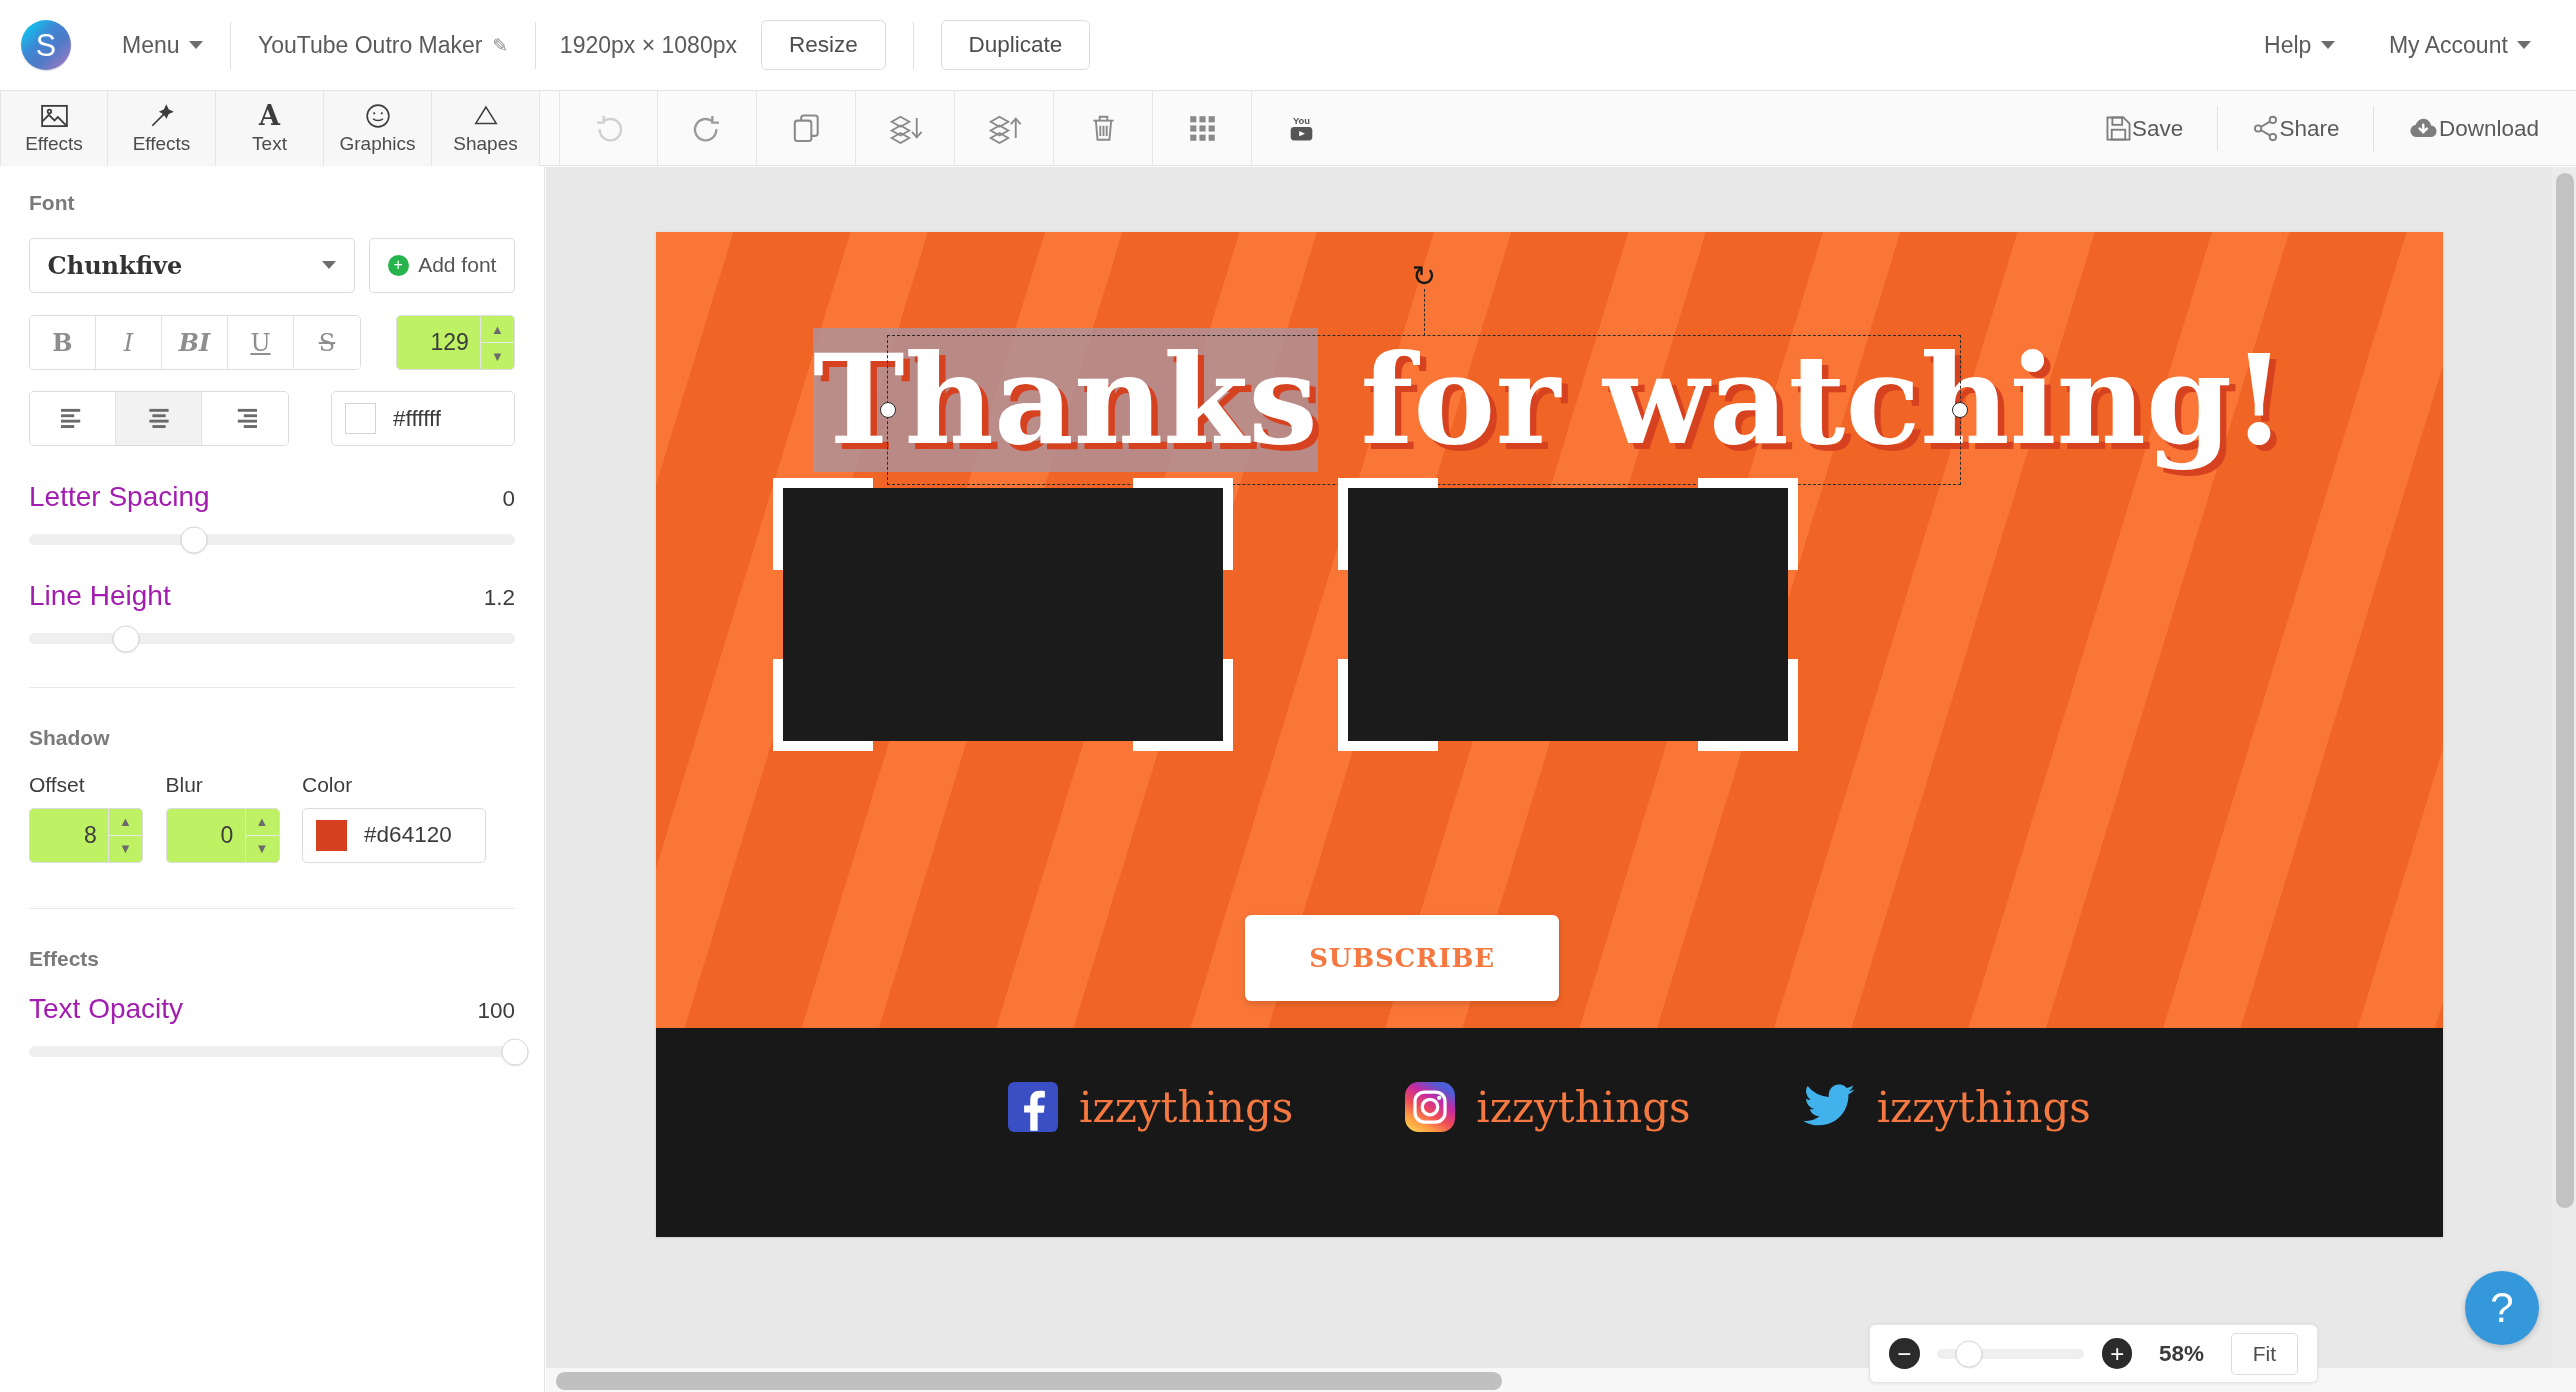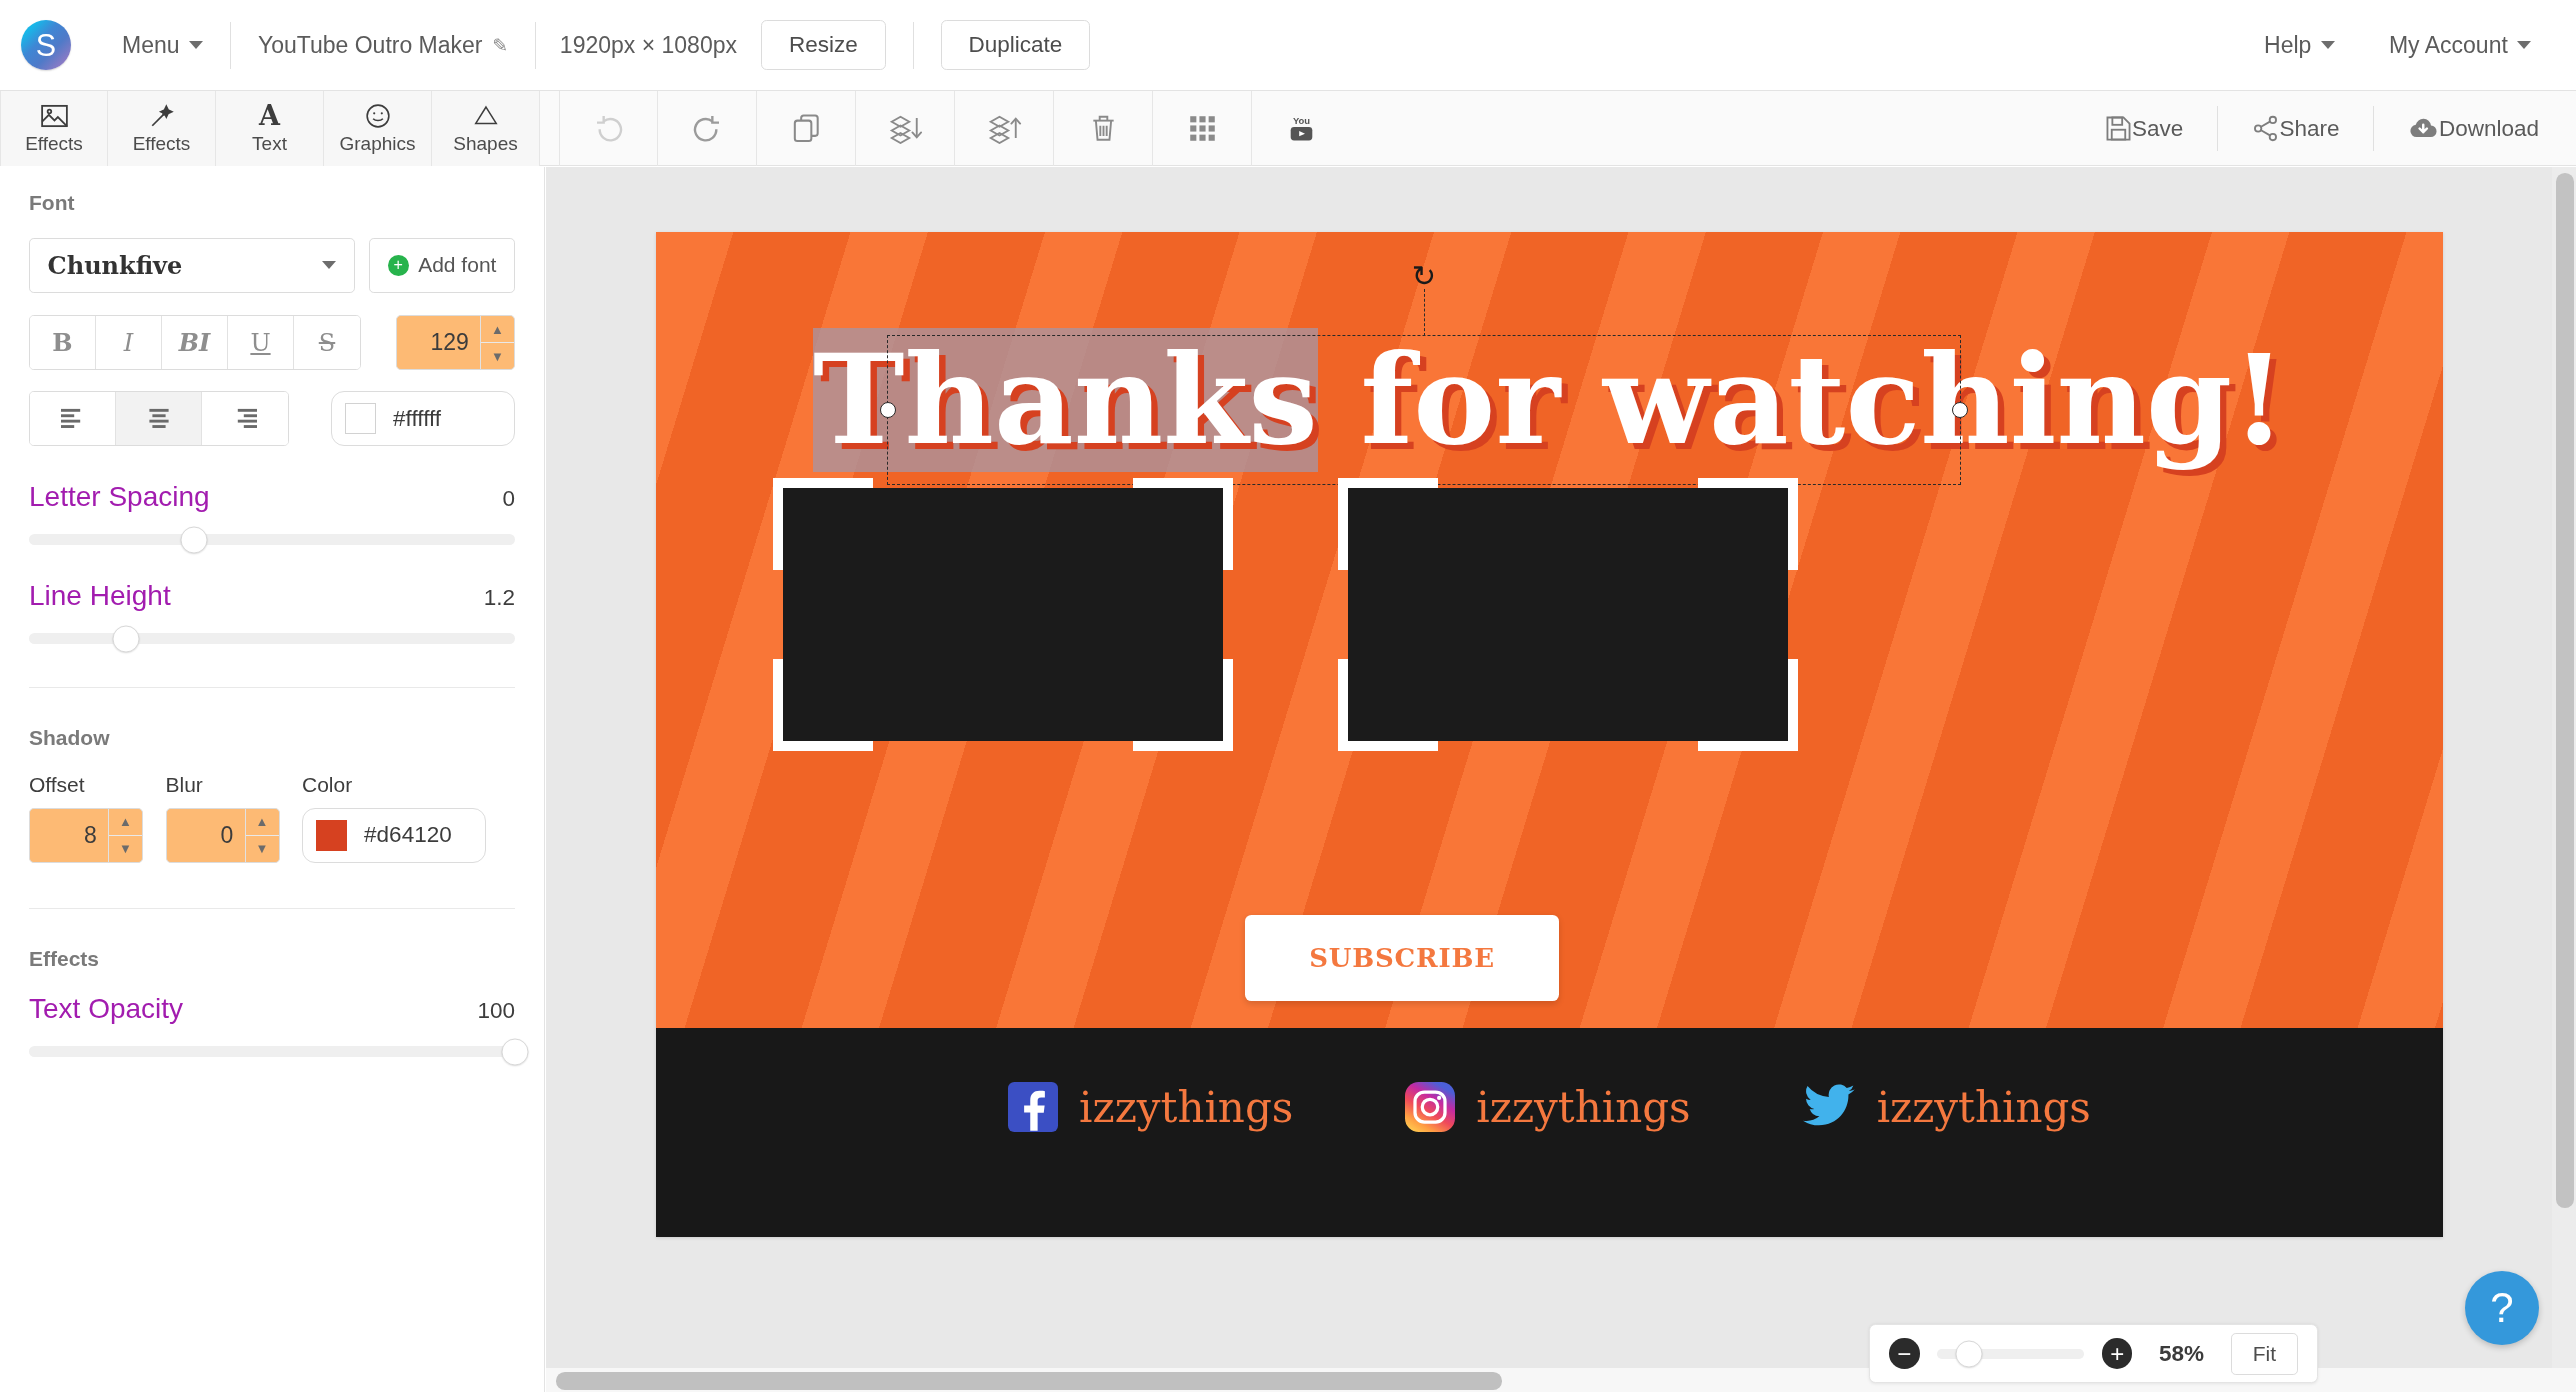--- a/index.html
+++ b/index.html
@@ -94,41 +94,41 @@
   .btn-group { display: flex; border: 0.8px solid #dcdcdc; border-radius: 4.8px; overflow: hidden; }
   .bg-btn {
     width: 66px; height: 53px; display: flex; align-items: center; justify-content: center;
     border-right: 0.8px solid #e2e2e2; background: #fff; cursor: pointer;
     font-size: 24px; color: #8e8e8e; font-family: "DejaVu Serif", serif;
   }
   .bg-btn:last-child { border-right: none; }
 
   .numbox {
     display: flex; align-items: stretch; border: 0.8px solid #dcdcdc; border-radius: 4.8px; overflow: hidden;
-    background: #fdba74; width: 119px; height: 55px;
+    background: #bef264; width: 119px; height: 55px;
   }
   .numbox input {
     border: none; outline: none; flex: 1; text-align: right; padding-right: 11.2px;
     font-size: 23px; color: #3c3c3c; font-family: "Liberation Sans", sans-serif; background: transparent; width: 8px;
   }
   .spin { width: 34px; border-left: 0.8px solid #e2e2e2; display: flex; flex-direction: column; }
   .spin div {
     flex: 1; display: flex; align-items: center; justify-content: center; cursor: pointer;
     font-size: 13px; color: #6b6b6b;
   }
   .spin div:first-child { border-bottom: 0.8px solid #e9e9e9; }
 
   .align-group { display: flex; border: 0.8px solid #dcdcdc; border-radius: 4.8px; overflow: hidden; }
   .al-btn { width: 86px; height: 53px; display: flex; align-items: center; justify-content: center;
             border-right: 0.8px solid #e2e2e2; background: #fff; cursor: pointer; }
   .al-btn:last-child { border-right: none; }
   .al-btn.active { background: #f2f2f2; }
 
   .colorbox {
-    display: flex; align-items: center; gap: 17.6px; border: 0.8px solid #dcdcdc; border-radius: 13px;
+    display: flex; align-items: center; gap: 17.6px; border: 0.8px solid #dcdcdc; border-radius: 5px;
     background: #fff; height: 55px; padding: 0 13px; cursor: pointer; min-width: 184px;
   }
   .sw { width: 30.5px; height: 30.5px; border: 0.8px solid #d2d2d2; }
   .colorbox .hex { font-size: 22.5px; color: #3c3c3c; }
 
   .slider-block { margin-top: 35px; }
   .slider-head { display: flex; justify-content: space-between; align-items: baseline; }
   .slider-head .lb { font-size: 28px; color: #a21caf; }
   .slider-head .vl { font-size: 22.5px; color: #3d3d3d; }
   .track { position: relative; height: 11.2px; background: #efefef; border-radius: 5.6px; margin-top: 21px; }

